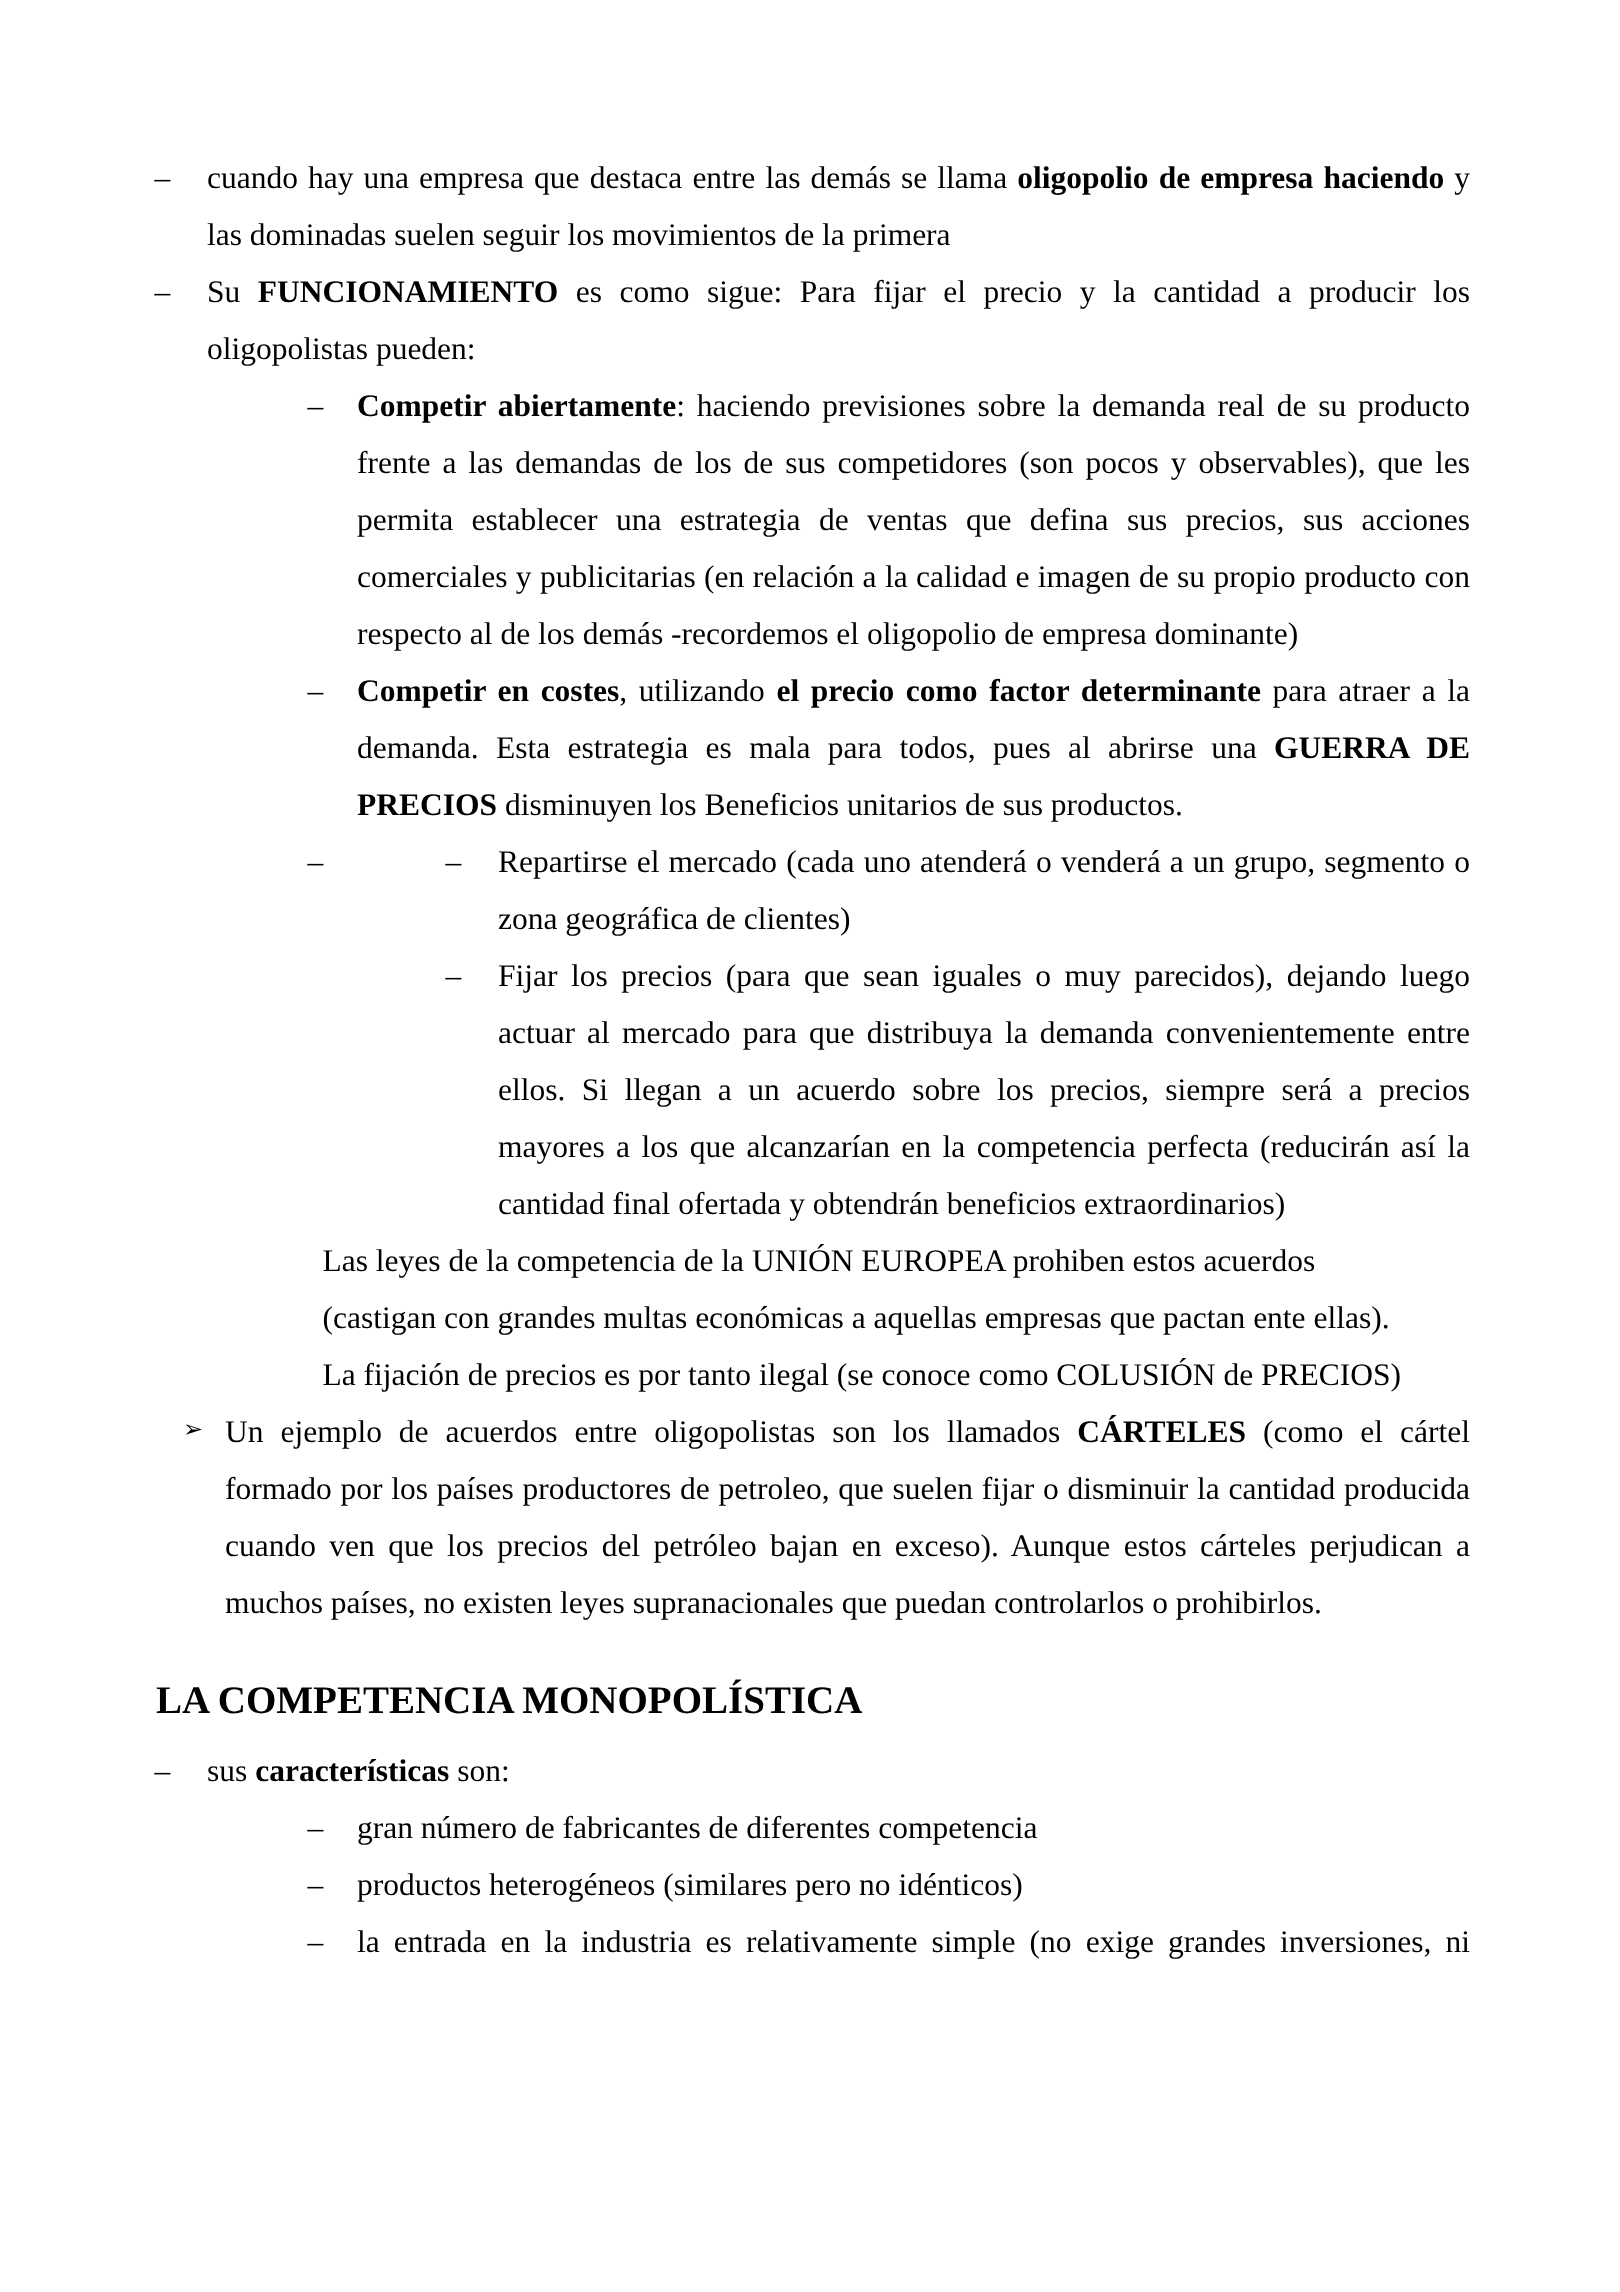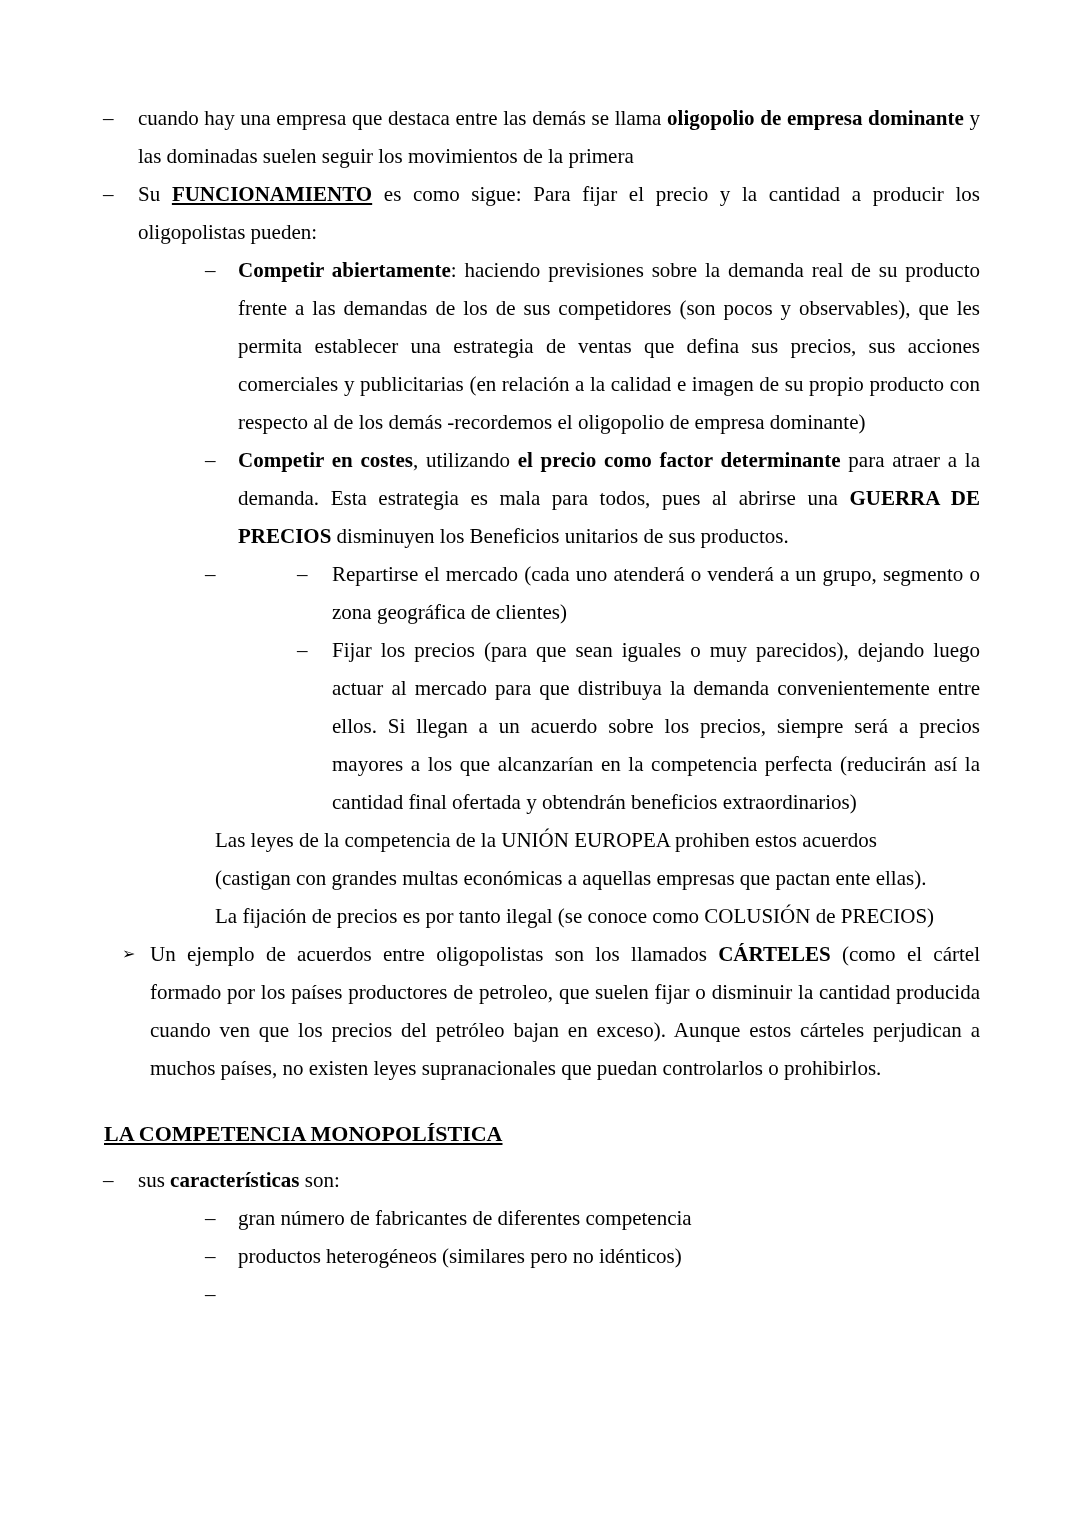--- a/index.html
+++ b/index.html
@@ -24,53 +24,53 @@
     margin-right: 100px;
     text-align: justify;
   }
   .b1 { margin-left: 138px; }
   .b2 { margin-left: 238px; }
   .b3 { margin-left: 332px; }
   .arrow1 { margin-left: 150px; }
   .plain2 { margin-left: 215px; text-align: left; }
   .heading {
     margin: 27px 100px 7px 104px;
-    font-size: 22px;
+    font-size: 26px;
     line-height: 40px;
     font-weight: bold;
     text-align: left;
   }
   .jlast { text-align-last: justify; }
   .marker {
     position: absolute;
     top: 0;
     left: -35px;
     line-height: 38px;
   }
   .marker-d2 { left: -33px; }
   .marker-d3 { left: -35px; }
   .marker-arrow { left: -28px; font-size: 16px; }
   b { font-weight: bold; }
-  .u { text-decoration: underline; }
+  .u { }
 </style>
 </head>
 <body>
 
 <div class="doc">
   <div>
-      <div class="block b1"><span class="marker ">–</span><span><span>cuando hay una empresa que destaca entre las demás se llama </span><b>oligopolio de empresa dominante</b><span> y las dominadas suelen seguir los movimientos de la primera</span></span></div>
+      <div class="block b1"><span class="marker ">–</span><span><span>cuando hay una empresa que destaca entre las demás se llama </span><b>oligopolio de empresa haciendo</b><span> y las dominadas suelen seguir los movimientos de la primera</span></span></div>
       <div class="block b1"><span class="marker ">–</span><span><span>Su </span><b class="u">FUNCIONAMIENTO</b><span> es como sigue: Para fijar el precio y la cantidad a producir los oligopolistas pueden:</span></span></div>
       <div class="block b2"><span class="marker marker-d2">–</span><span><b>Competir abiertamente</b><span>: haciendo previsiones sobre la demanda real de su producto frente a las demandas de los de sus competidores (son pocos y observables), que les permita establecer una estrategia de ventas que defina sus precios, sus acciones comerciales y publicitarias (en relación a la calidad e imagen de su propio producto con respecto al de los demás -recordemos el oligopolio de empresa dominante)</span></span></div>
       <div class="block b2"><span class="marker marker-d2">–</span><span><b>Competir en costes</b><span>, utilizando </span><b>el precio como factor determinante</b><span> para atraer a la demanda. Esta estrategia es mala para todos, pues al abrirse una </span><b>GUERRA DE PRECIOS</b><span> disminuyen los Beneficios unitarios de sus productos.</span></span></div>
       <div class="block b2"><span class="marker marker-d2">–</span></div>
       <div class="block b3"><span class="marker marker-d3">–</span><span><span>Repartirse el mercado (cada uno atenderá o venderá a un grupo, segmento o zona geográfica de clientes)</span></span></div>
       <div class="block b3"><span class="marker marker-d3">–</span><span><span>Fijar los precios (para que sean iguales o muy parecidos), dejando luego actuar al mercado para que distribuya la demanda convenientemente entre ellos. Si llegan a un acuerdo sobre los precios, siempre será a precios mayores a los que alcanzarían en la competencia perfecta (reducirán así la cantidad final ofertada y obtendrán beneficios extraordinarios)</span></span></div>
       <div class="block plain2"><span><span>Las leyes de la competencia de la UNIÓN EUROPEA prohiben estos acuerdos</span></span></div>
       <div class="block plain2"><span><span>(castigan con grandes multas económicas a aquellas empresas que pactan ente ellas).</span></span></div>
       <div class="block plain2"><span><span>La fijación de precios es por tanto ilegal (se conoce como COLUSIÓN de PRECIOS)</span></span></div>
       <div class="block arrow1"><span class="marker marker-arrow">➢</span><span><span>Un ejemplo de acuerdos entre oligopolistas son los llamados </span><b>CÁRTELES</b><span> (como el cártel formado por los países productores de petroleo, que suelen fijar o disminuir la cantidad producida cuando ven que los precios del petróleo bajan en exceso). Aunque estos cárteles perjudican a muchos países, no existen leyes supranacionales que puedan controlarlos o prohibirlos.</span></span></div>
       <div class="block heading"><span><b class="u">LA COMPETENCIA MONOPOLÍSTICA</b></span></div>
       <div class="block b1"><span class="marker ">–</span><span><span>sus </span><b>características</b><span> son:</span></span></div>
       <div class="block b2"><span class="marker marker-d2">–</span><span><span>gran número de fabricantes de diferentes competencia</span></span></div>
       <div class="block b2"><span class="marker marker-d2">–</span><span><span>productos heterogéneos (similares pero no idénticos)</span></span></div>
-      <div class="block b2 jlast"><span class="marker marker-d2">–</span></div>
+      <div class="block b2 jlast"><span class="marker marker-d2">–</span><span><span>la entrada en la industria es relativamente simple (no exige grandes inversiones, ni</span></span></div>
     </div>
 </div>
 
 </body></html>

